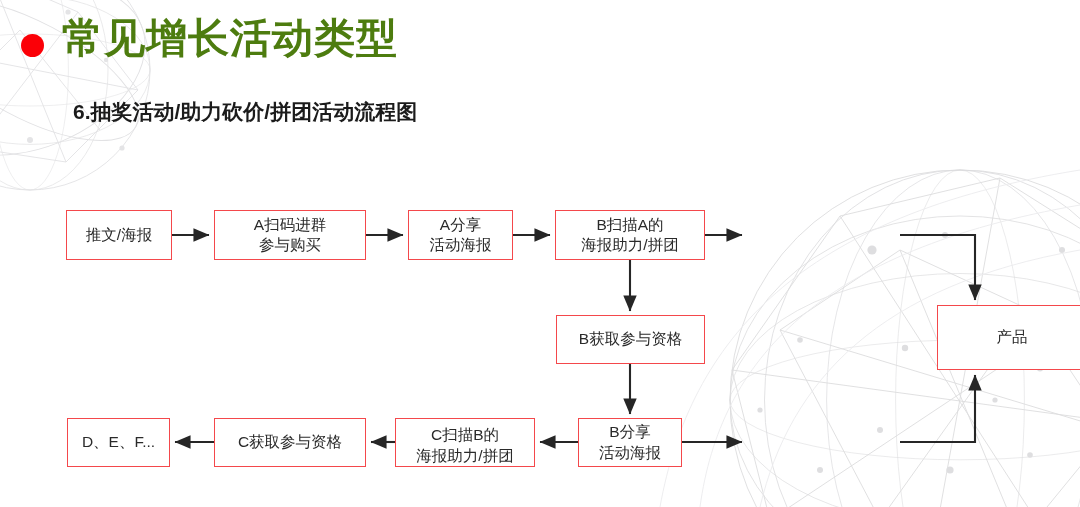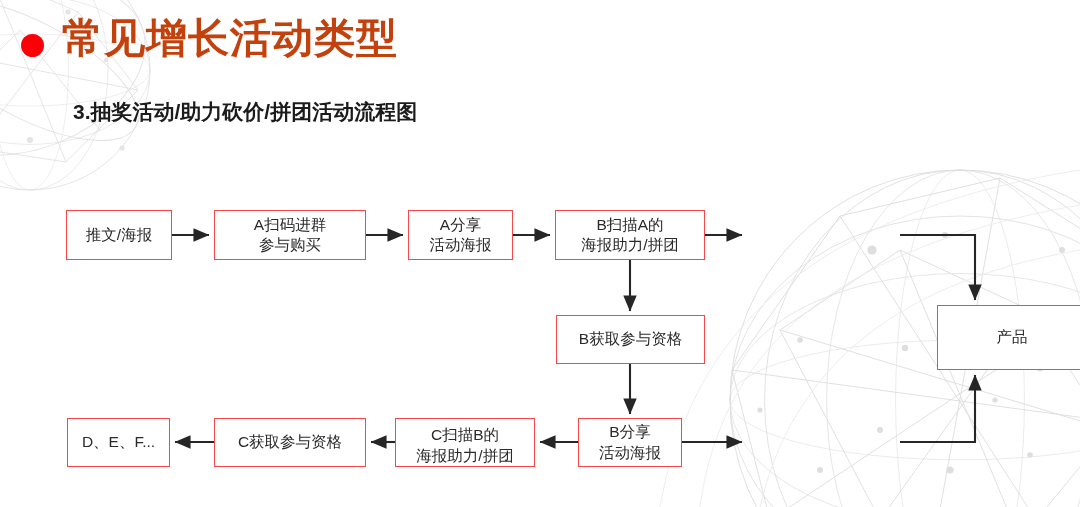--- a/index.html
+++ b/index.html
@@ -40,21 +40,21 @@
     height: 23px;
     border-radius: 50%;
     background: #fb0007;
   }
   .page-title {
     position: absolute;
     left: 62px;
     top: 18px;
     font-size: 41px;
     font-weight: bold;
-    color: #c2410c;
+    color: #4d7c0f;
     letter-spacing: 1px;
     white-space: nowrap;
     line-height: 1;
   }
   .page-subtitle {
     position: absolute;
     left: 73px;
     top: 101px;
     font-size: 21px;
     font-weight: bold;
@@ -184,21 +184,21 @@
 
       <path d="M900 235 L975 235 L975 300"></path>
       <path d="M900 442 L975 442 L975 375"></path>
     </g>
   </svg>
 
   <div id="content">
 
     <div class="bullet" style="background: rgb(251, 0, 7);"></div>
     <div class="page-title">常见增长活动类型</div>
-    <div class="page-subtitle">3.抽奖活动/助力砍价/拼团活动流程图</div>
+    <div class="page-subtitle">6.抽奖活动/助力砍价/拼团活动流程图</div>
 
     <div class="node" style="left: 214px; top: 210px; width: 152px; height: 50px; border-color: rgb(244, 72, 75);">
       <span>A扫码进群
 参与购买</span>
     </div>
     <div class="node" style="left: 66px; top: 210px; width: 106px; height: 50px; border-color: rgb(244, 72, 75);">
       <span>推文/海报</span>
     </div>
     <div class="node" style="left: 408px; top: 210px; width: 105px; height: 50px; border-color: rgb(244, 72, 75); justify-content: center;">
       <span>A分享

